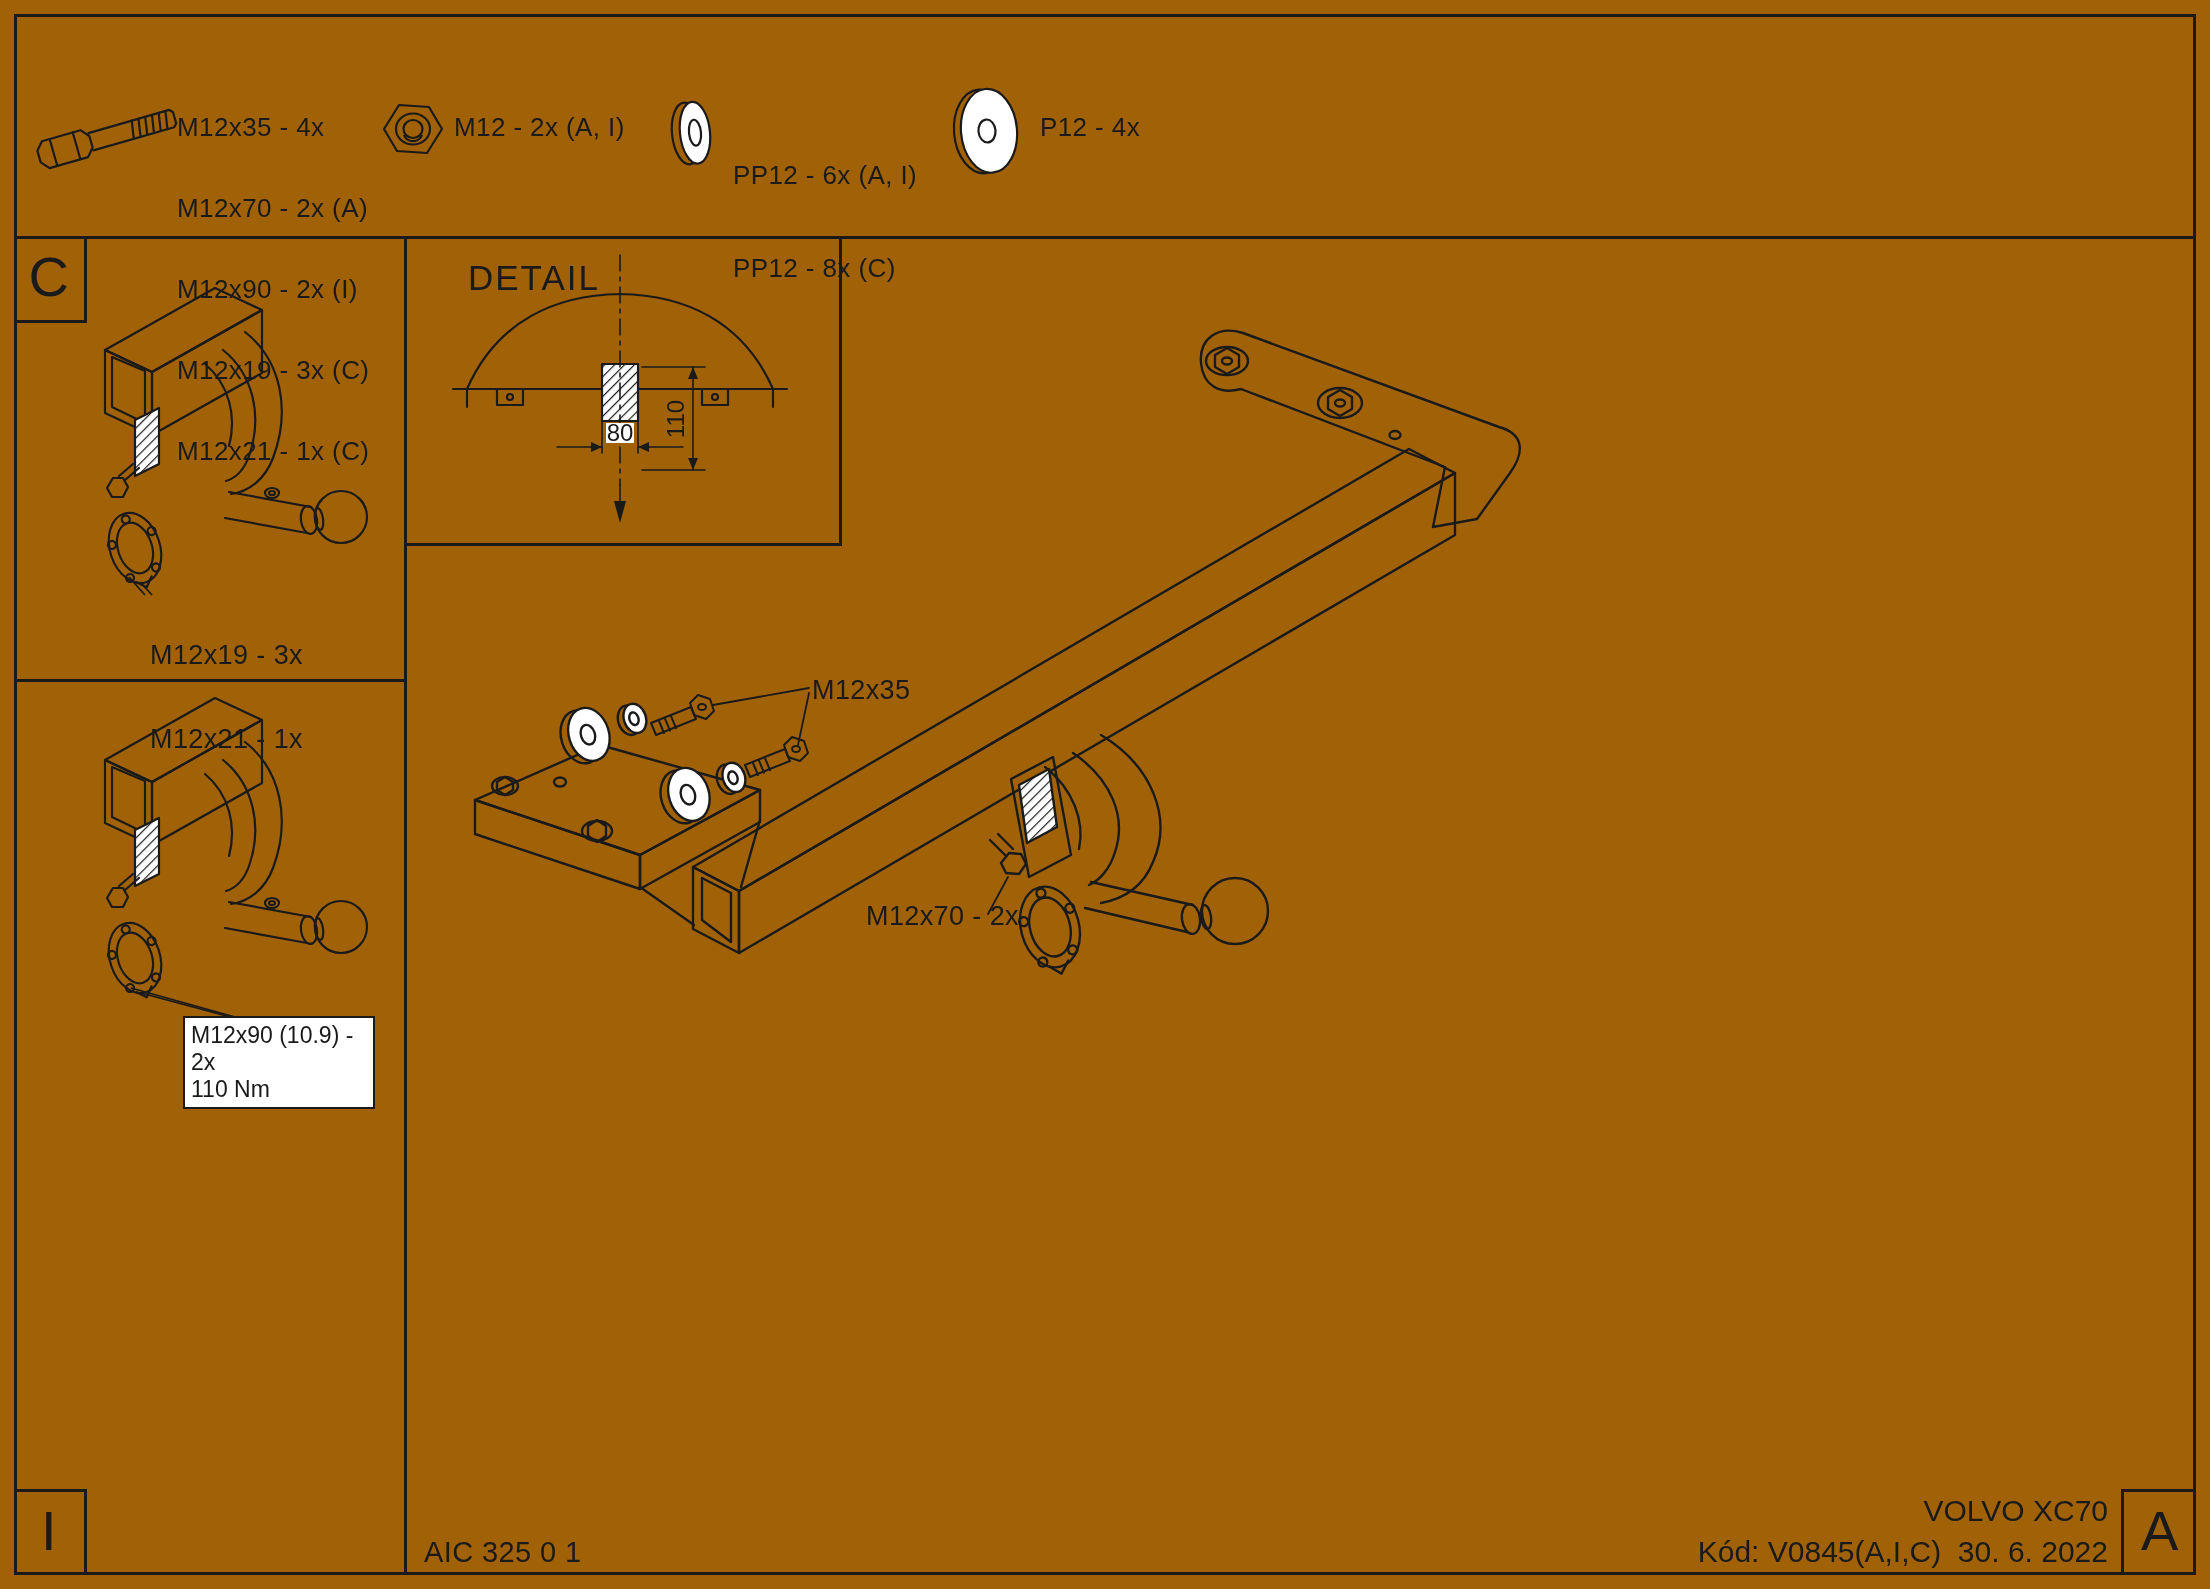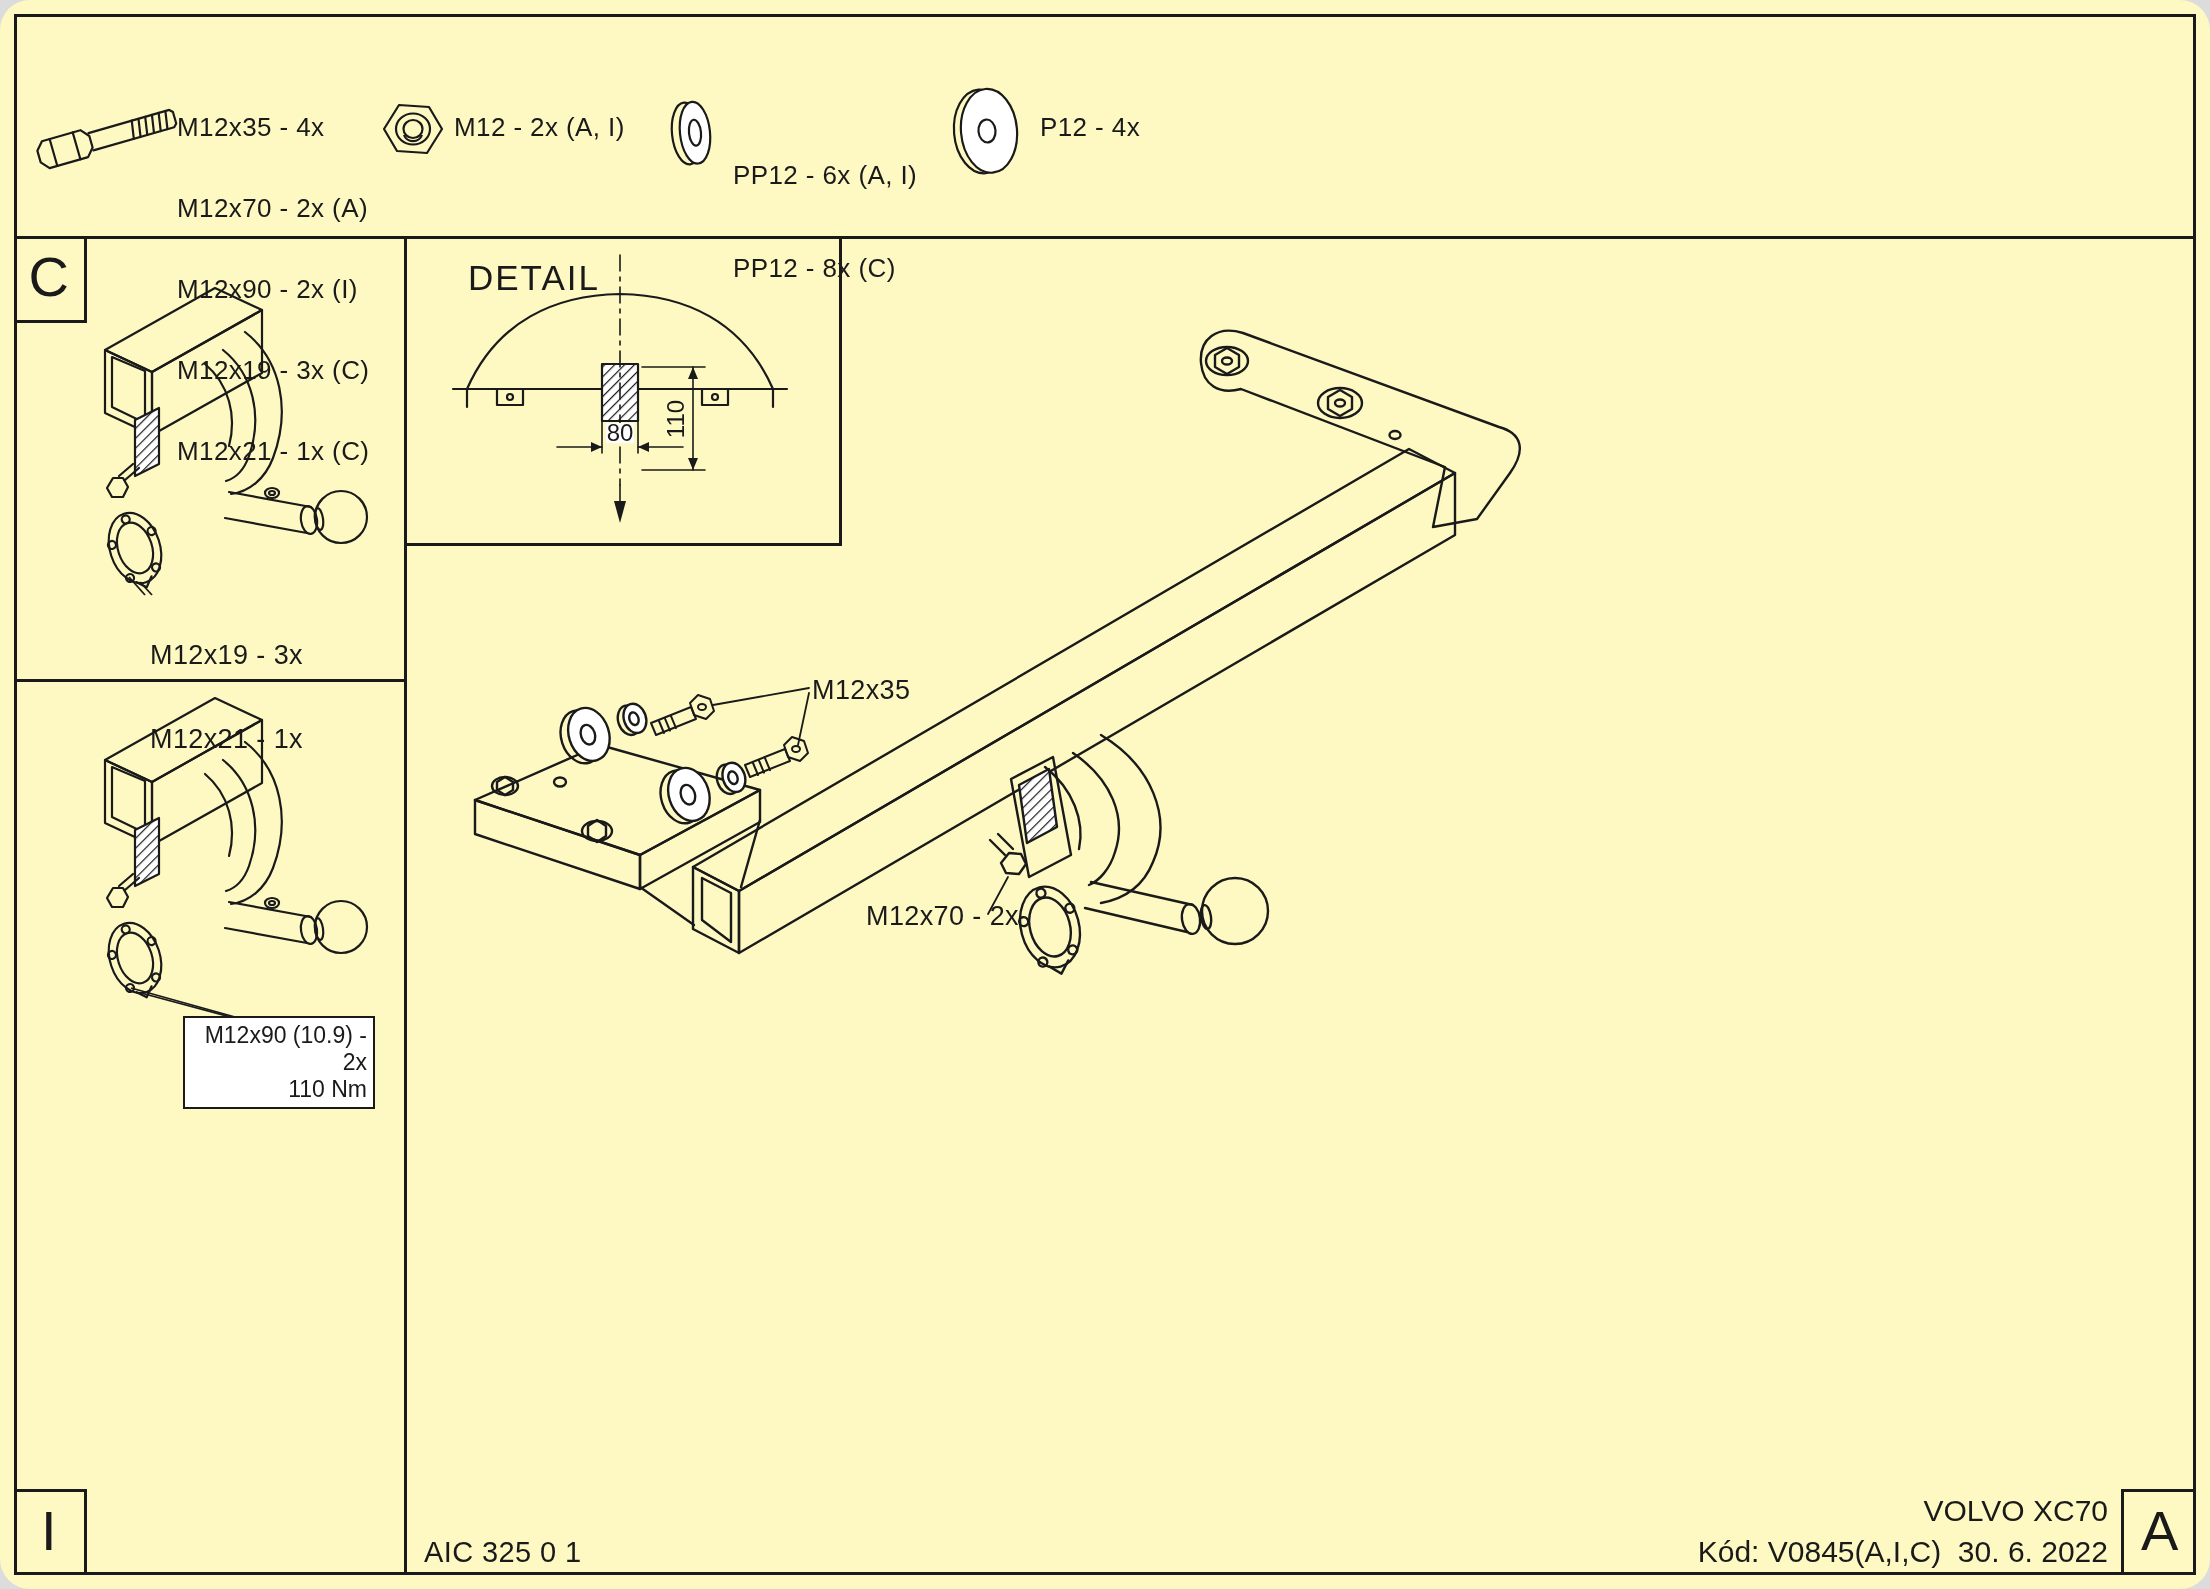--- a/index.html
+++ b/index.html
@@ -1,27 +1,27 @@
 <!DOCTYPE html>
 <html><head>
 <meta charset="utf-8">
 <style>
   * { margin:0; padding:0; box-sizing:border-box; }
   html,body { background:#dcdcdc; }
   body { font-family:"Liberation Sans", sans-serif; color:#1a1a1a; }
-  .sheet { position:relative; width:2210px; height:1589px; background:#fef9c3; overflow:hidden;border-radius:30px; }
+  .sheet { position:relative; width:2210px; height:1589px; background:#a16207; overflow:hidden; }
   .abs { position:absolute; }
   .frame { position:absolute; left:14px; top:14px; width:2182px; height:1561px; border:3px solid #1a1a1a; }
   .line { position:absolute; background:#1a1a1a; }
   .t { position:absolute; white-space:pre; letter-spacing:0.4px; }
   .parts-label { font-size:26px; line-height:27px; }
   .ann { font-size:27px; line-height:28px; }
   .corner-letter { font-size:56px; font-weight:400; text-align:center; }
   .detail-title { font-size:35px; letter-spacing:2px; }
-  .note-box { position:absolute; border:2.5px solid #1a1a1a; text-align:right;
+  .note-box { position:absolute; border:2.5px solid #1a1a1a; text-align:left;
               font-size:23px; line-height:27px; padding:4px 6px; background:#fff; }
   .title-block { position:absolute; right:102px; text-align:left; font-size:30px; }
   svg { display:block; }
 </style>
 </head>
 <body>
 
 <div class="sheet">
 
   <svg aria-hidden="true" style="position:absolute;width:0;height:0">

